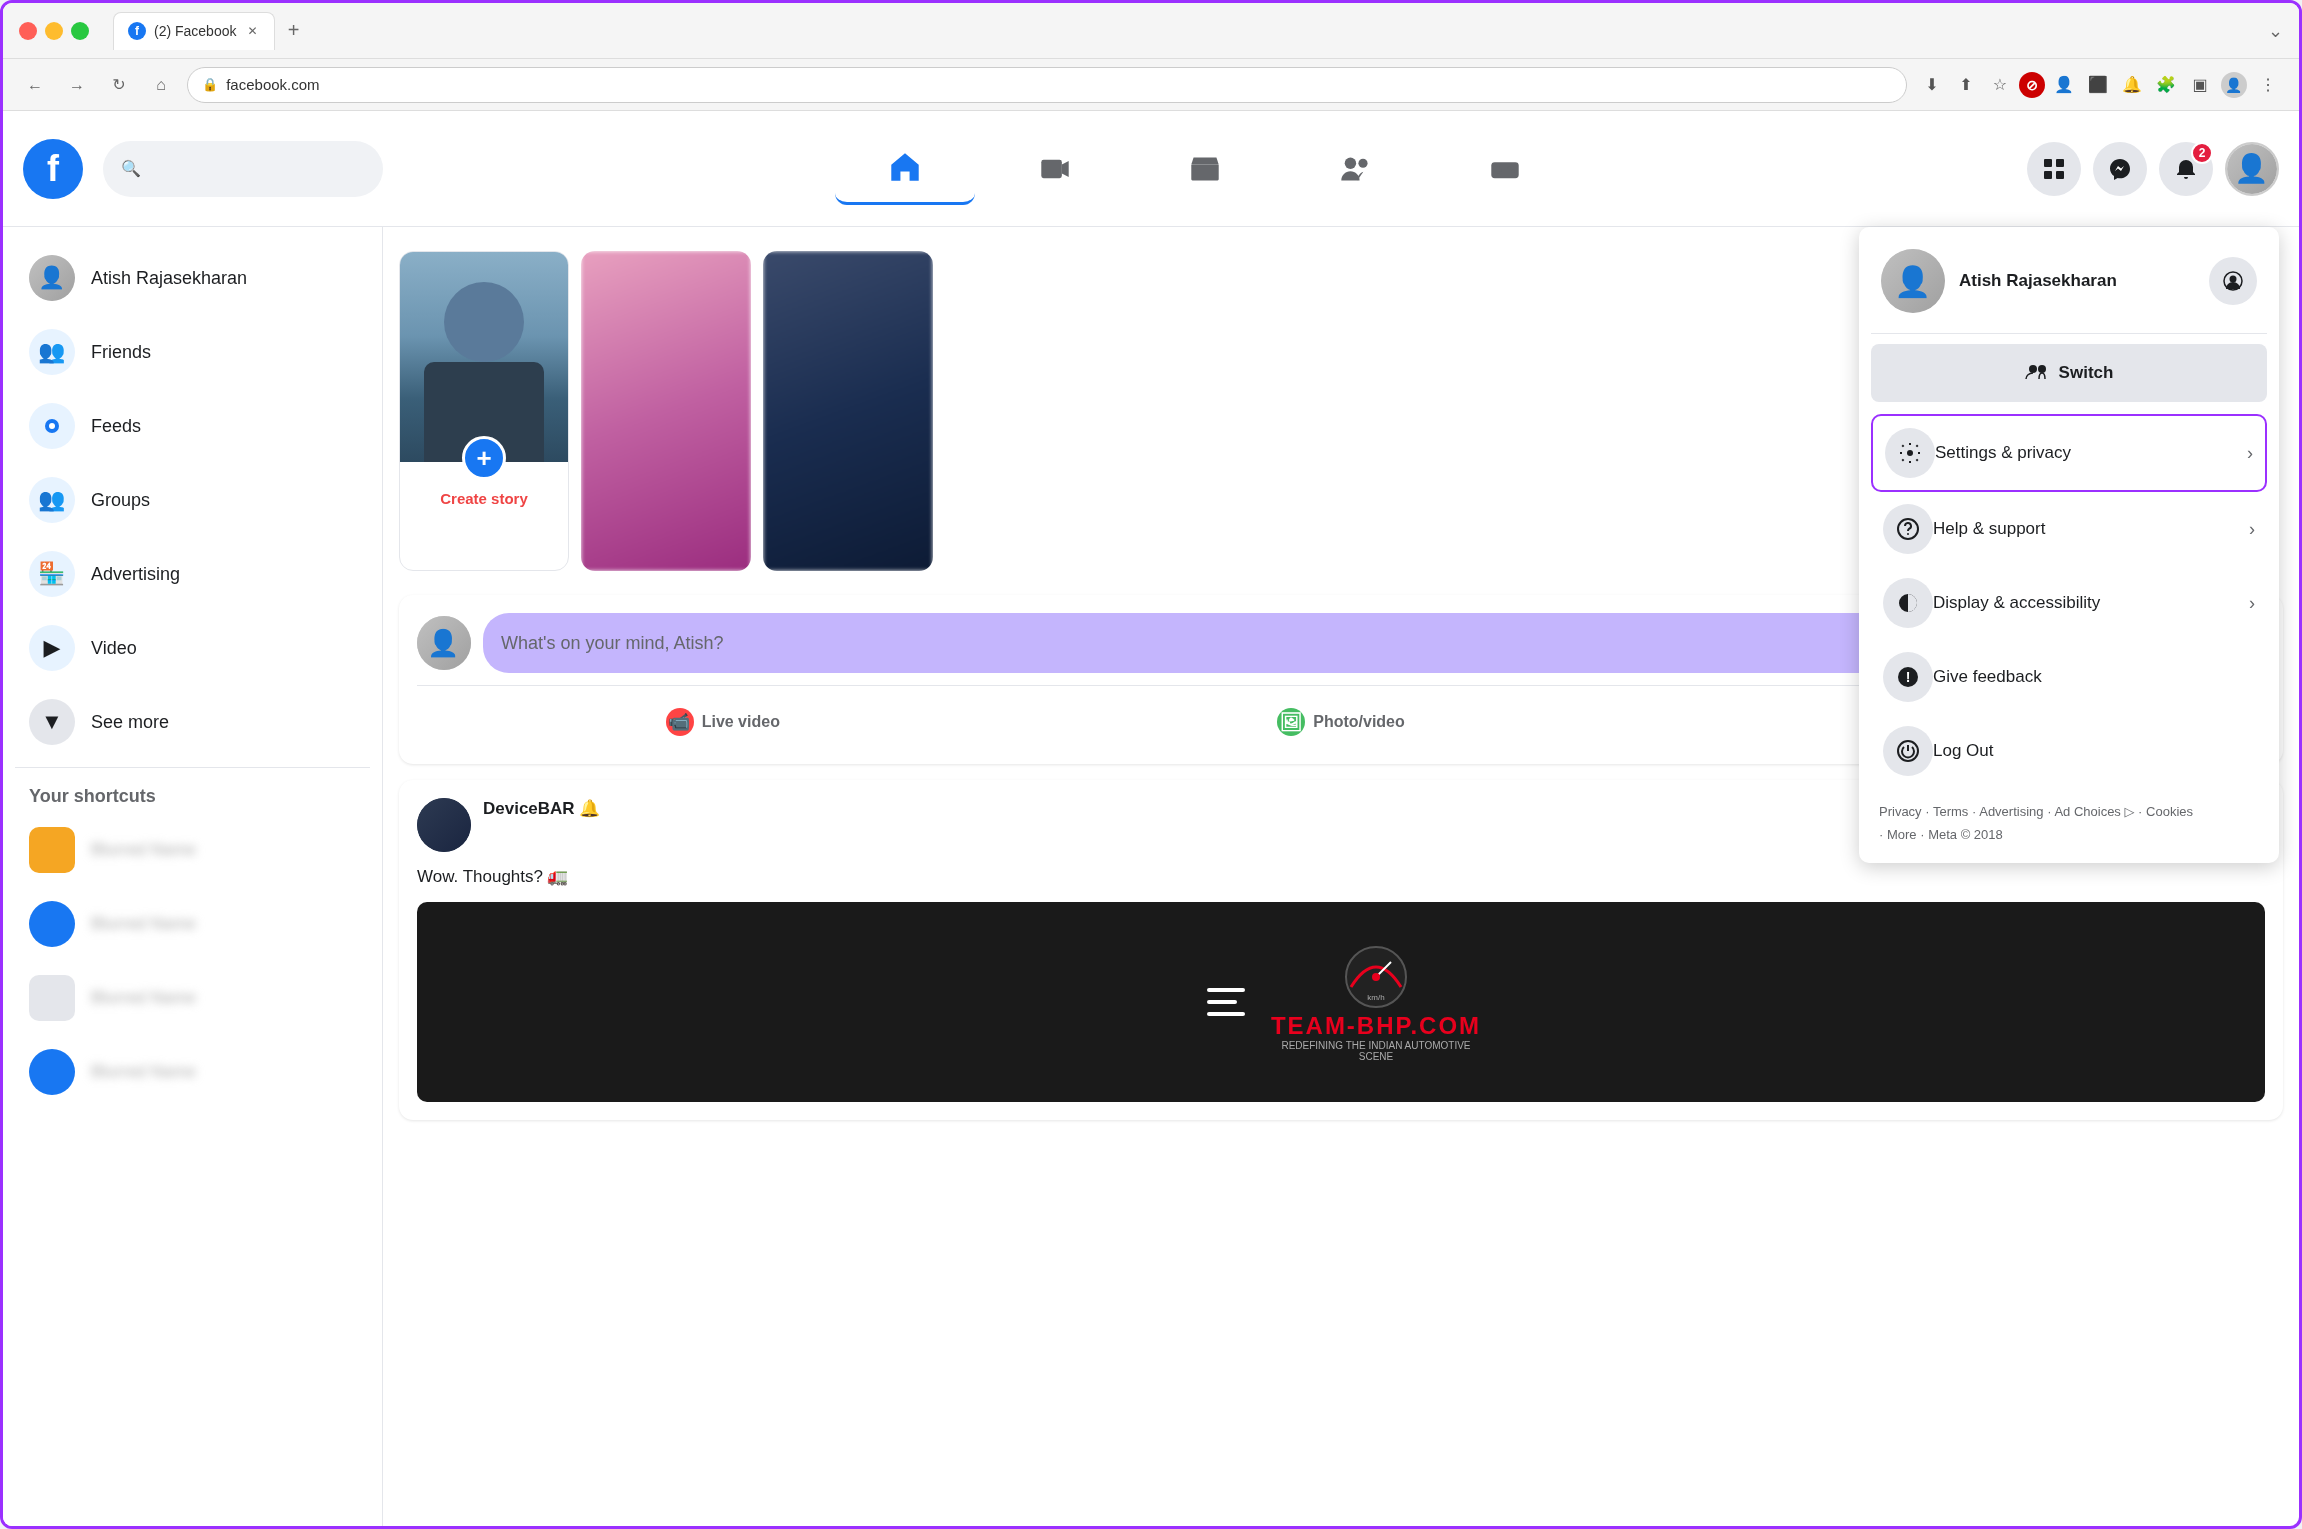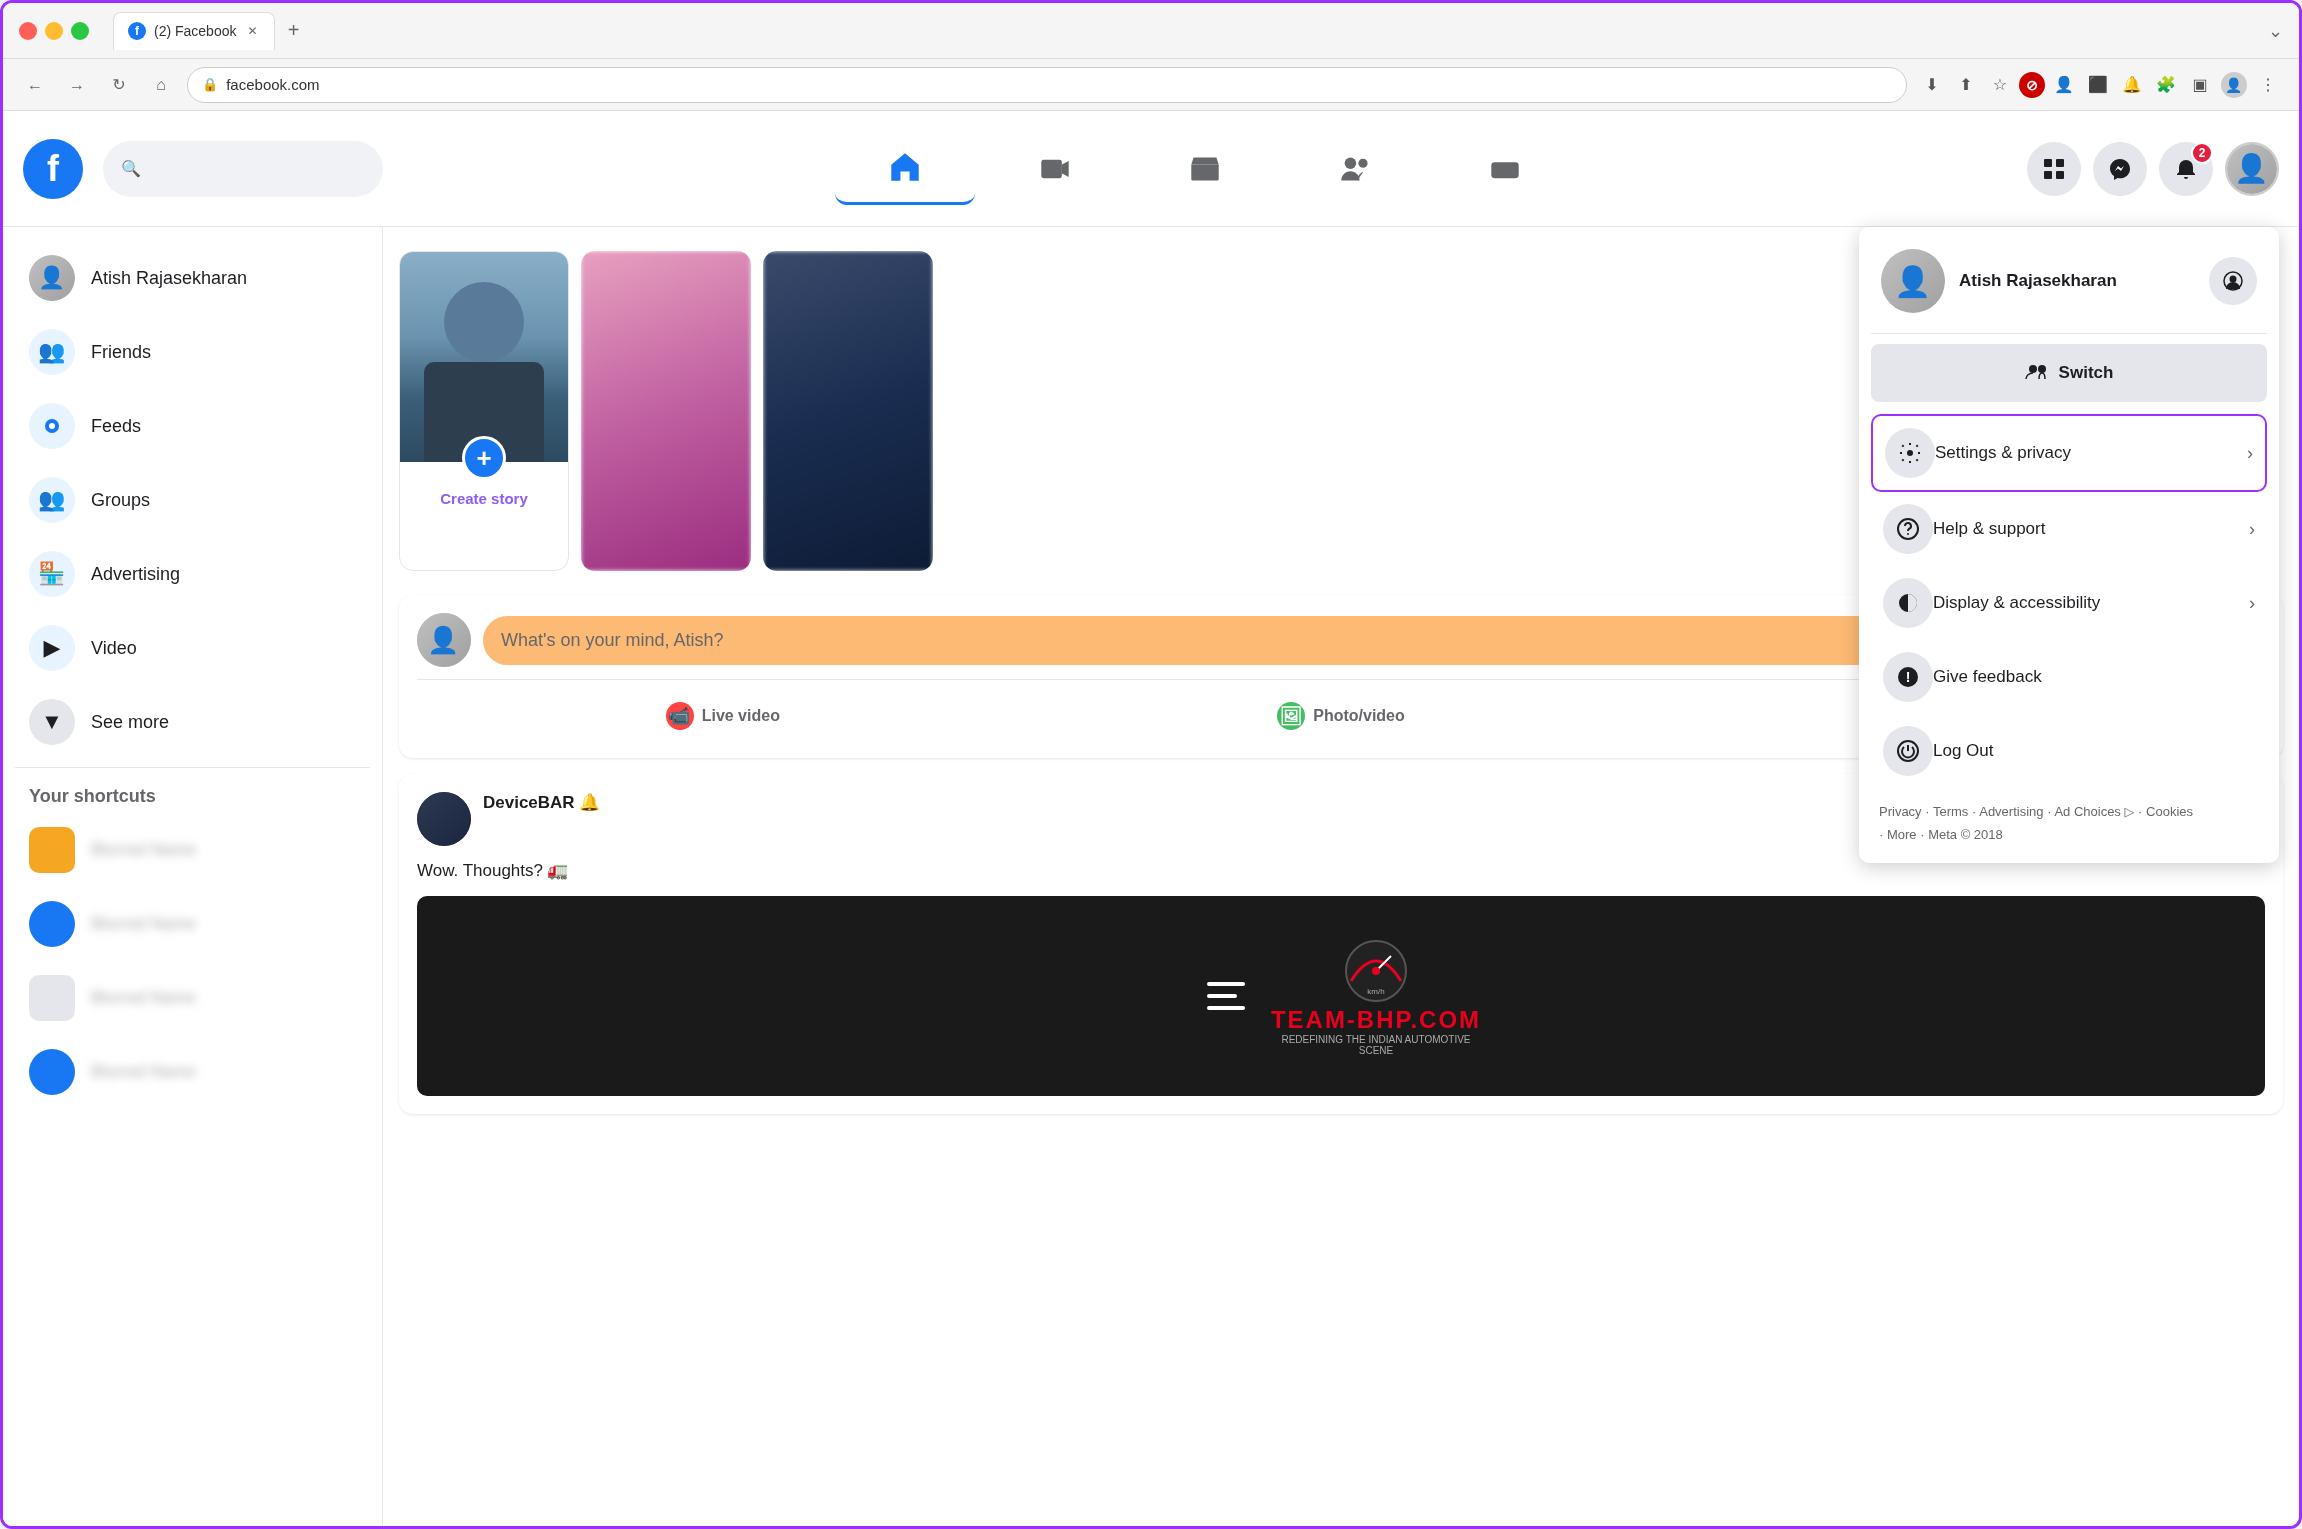--- a/index.html
+++ b/index.html
@@ -431,21 +431,21 @@
       font-size: 26px;
       font-weight: bold;
       border: 3px solid #fff;
       z-index: 2;
     }
 
     .story-create-label {
       padding: 28px 10px 10px;
       font-size: 15px;
       font-weight: 600;
-      color: #8b5cf6;
+      color: #ef4444;
       text-align: center;
     }
 
     .story-card-photo {
       width: 170px;
       height: 320px;
       position: relative;
       border-radius: 14px;
       overflow: hidden;
     }
@@ -487,22 +487,22 @@
       display: flex;
       align-items: center;
       justify-content: center;
       font-size: 22px;
       color: #555;
       flex-shrink: 0;
     }
 
     .composer-input {
       flex: 1;
-      height: 49px;
-      background: #fdba74;
+      height: 60px;
+      background: #c4b5fd;
       border-radius: 26px;
       display: flex;
       align-items: center;
       padding: 16px 18px;
       font-size: 18px;
       color: #65676b;
       cursor: pointer;
     }
 
     .composer-divider {

